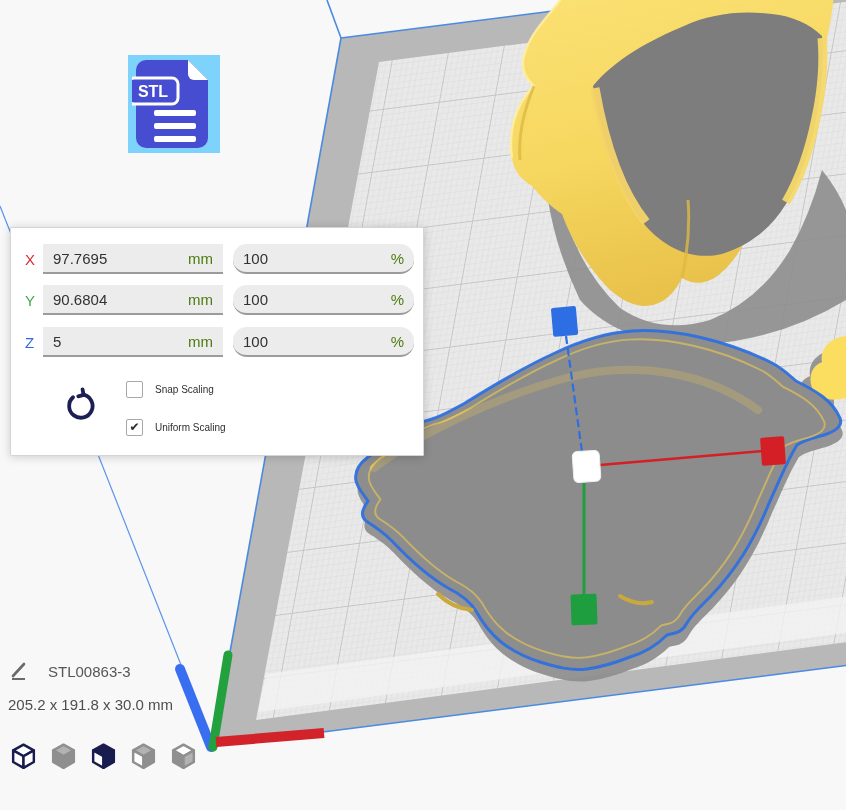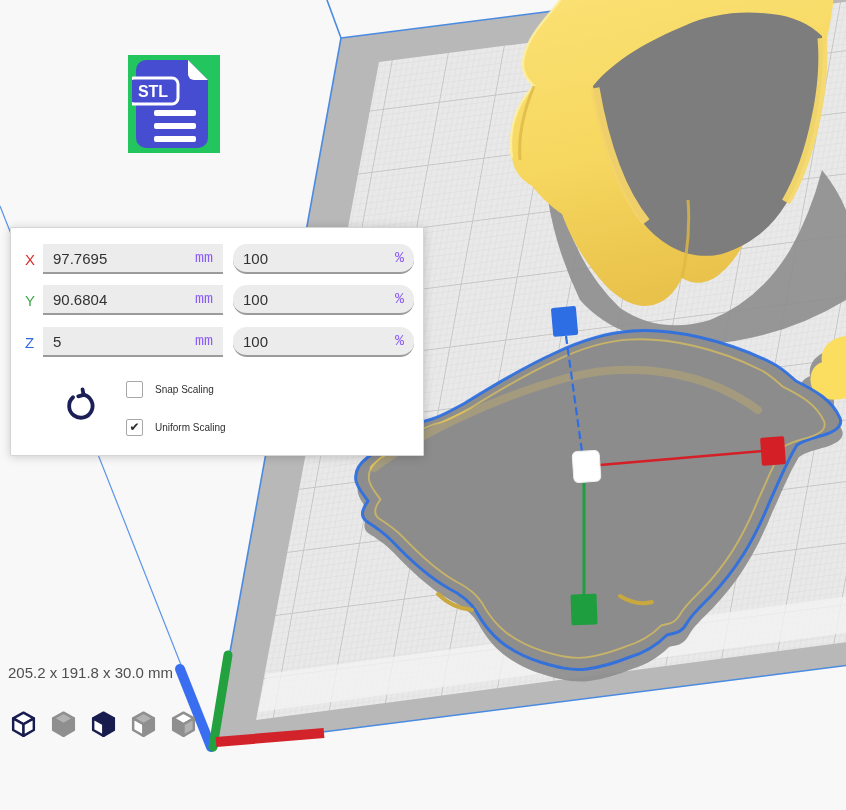--- a/index.html
+++ b/index.html
@@ -7,40 +7,40 @@
     width:846px;height:810px;position:relative;overflow:hidden;
     background:#f8f8f8;
     font-family:"Liberation Sans", sans-serif;
     -webkit-font-smoothing:antialiased;
   }
   .scene{position:absolute;left:0;top:0;}
 
   
   .stl-card{
     position:absolute;left:128px;top:55px;width:92px;height:98px;
-    background:#22c55e;display:flex;align-items:center;justify-content:center;
+    background:#7dd3fc;display:flex;align-items:center;justify-content:center;
   }
 
   
   .scale-panel{
     position:absolute;left:10px;top:227px;width:414px;height:229px;
     background:#ffffff;border:1px solid #d5d5d5;border-radius:1px;
     box-shadow:0 1px 10px rgba(0,0,0,.18);
     box-sizing:border-box;
   }
   .axis-row{position:absolute;left:0;height:30px;display:flex;align-items:center;}
   .axis-row.r0{top:16px}.axis-row.r1{top:57px}.axis-row.r2{top:99px}
   .axis-label{position:absolute;left:14px;width:18px;font-size:15px;text-align:left;}
   .axis-x{color:#da2e2e}.axis-y{color:#42a94c}.axis-z{color:#2f69e0}
   .field{
     position:absolute;height:30px;background:#ececec;border-bottom:2px solid #9b9b9b;
     display:flex;align-items:center;justify-content:space-between;
     padding:0 10px;box-sizing:border-box;font-size:15px;color:#323232;
   }
-  .field .unit{color:#8b5cf6;font-family:Liberation Mono, monospace;}
+  .field .unit{color:#4d7c0f;}
   .field.mm{left:32px;width:180px;}
   .field.pct{left:222px;width:181px;border-radius:14px;}
   .chk-row{position:absolute;left:115px;display:flex;align-items:center;gap:12px;height:20px;}
   .chk-row.c0{top:151px}.chk-row.c1{top:189px}
   .checkbox{
     width:17px;height:17px;background:#fff;border:1px solid #a8a8a8;border-radius:2px;
     display:flex;align-items:center;justify-content:center;box-sizing:border-box;
   }
   .checkbox .tick{font-size:12px;color:#2b2b2b;line-height:1;}
   .chk-label{font-size:10px;color:#2f2f2f;}
@@ -254,20 +254,29 @@
 
   <div class="chk-row c1">
     <div class="checkbox">
       <span class="tick">✔</span>
     </div>
     <span class="chk-label">Uniform Scaling</span>
   </div>
 </div>
 
 <div class="objlist">
+  <div class="obj-row">
+    <span class="ic">
+      <svg width="20" height="20" viewBox="0 0 20 20">
+        <path d="M4,15 L15,3" stroke="#6a6a6a" stroke-width="2.6" stroke-linecap="round"></path>
+        <path d="M3,18 L16,18" stroke="#6a6a6a" stroke-width="2"></path>
+      </svg>
+    </span>
+    <span>STL00863-3</span>
+  </div>
   <div class="dims">205.2 x 191.8 x 30.0 mm</div>
 
   <div class="view-toolbar">
     <button class="view-btn">
       <svg width="31" height="31" viewBox="0 0 24 24">
         <g stroke="#191c4e" stroke-width="1.9" stroke-linejoin="round" fill="#ffffff">
           <path d="M12 2.8 L20 7.3 L12 11.8 L4 7.3 Z"></path>
           <path d="M4 7.3 L12 11.8 L12 20.8 L4 16.3 Z"></path>
           <path d="M20 7.3 L12 11.8 L12 20.8 L20 16.3 Z"></path>
         </g>

